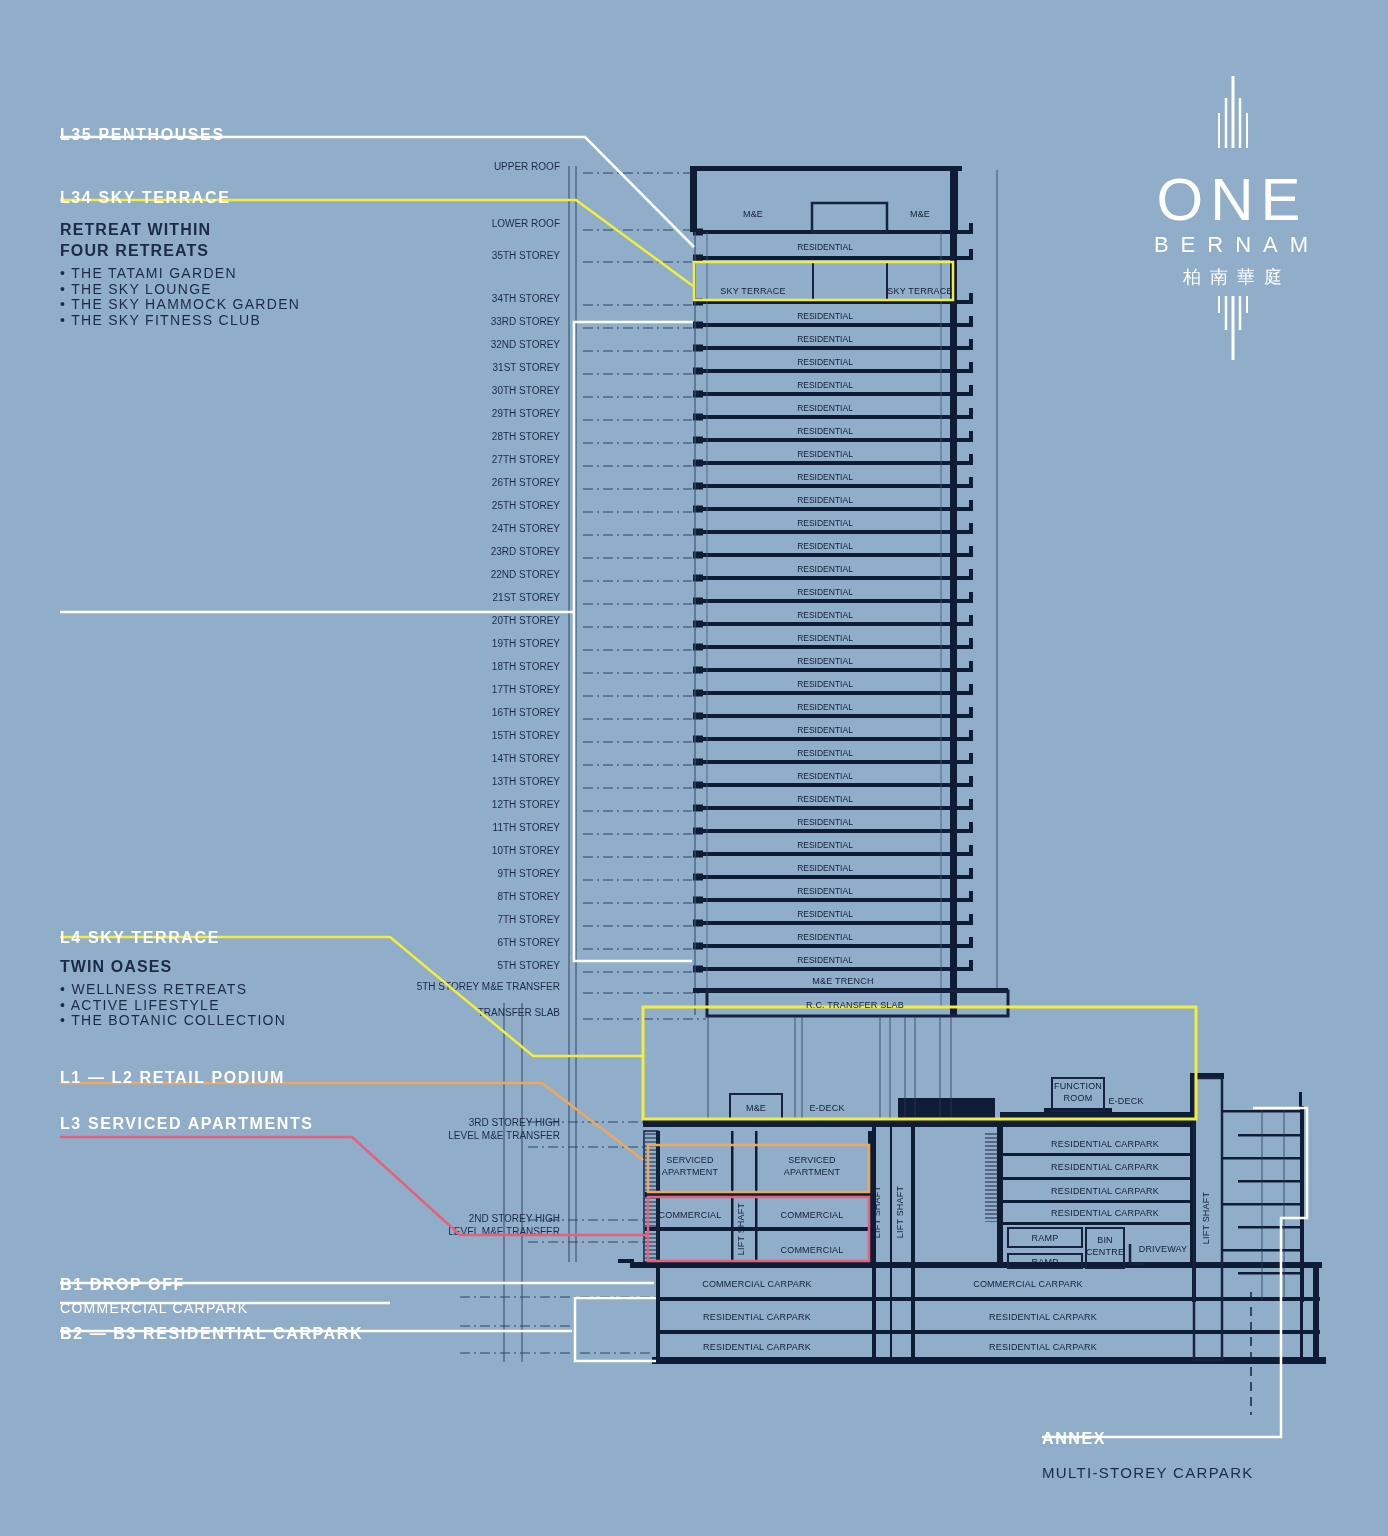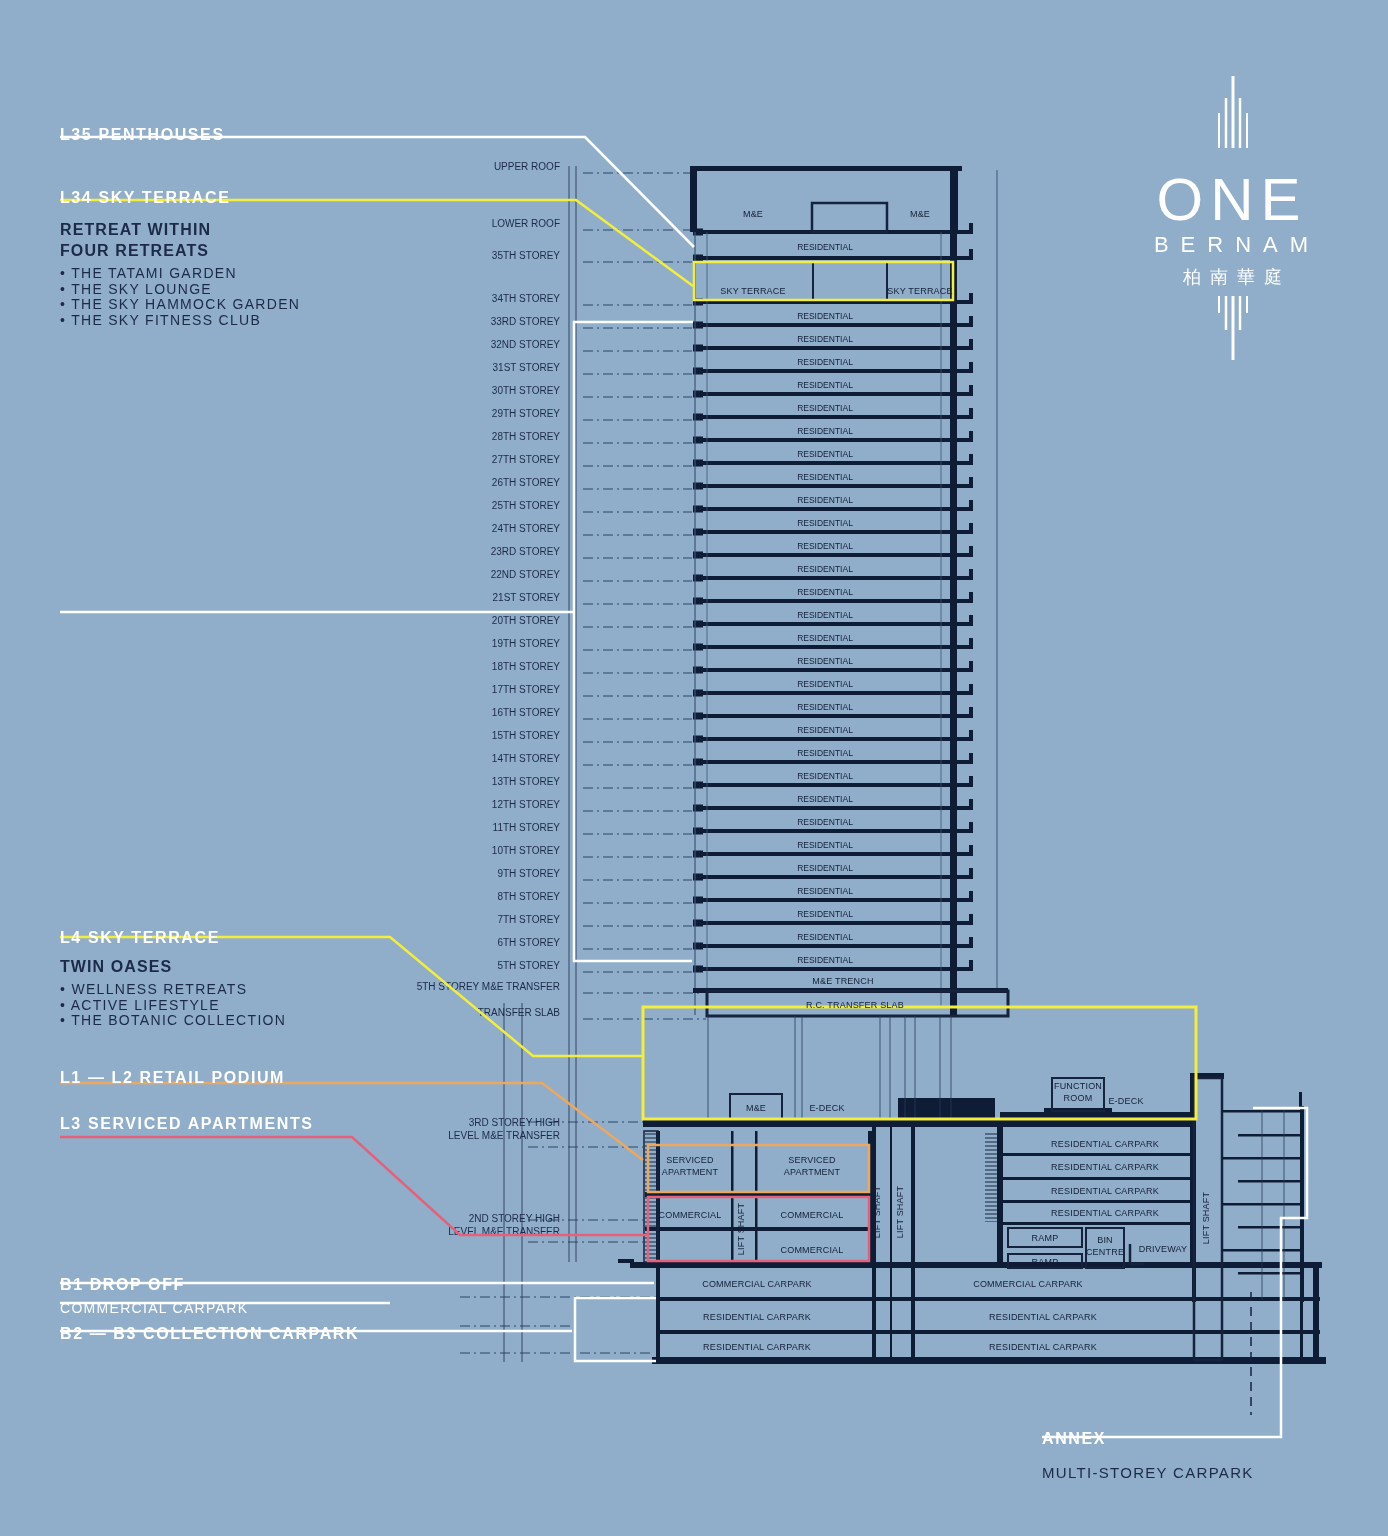--- a/index.html
+++ b/index.html
@@ -440,21 +440,21 @@
     <div class="co-title">L1 — L2 RETAIL PODIUM</div>
   </div>
 
   <div class="co" style="left:60px;top:1263px">
     <div class="co-title">B1 DROP OFF</div>
   </div>
   <div class="co" style="left:60px;top:1288px">
     <div class="co-plain">COMMERCIAL CARPARK</div>
   </div>
   <div class="co" style="left:60px;top:1312px">
-    <div class="co-title">B2 — B3 COLLECTION CARPARK</div>
+    <div class="co-title">B2 — B3 RESIDENTIAL CARPARK</div>
   </div>
 
   <div class="co" style="left:1042px;top:1417px">
     <div class="co-title">ANNEX</div>
   </div>
   <div class="co" style="left:1042px;top:1452px">
     <div class="navy-plain">MULTI-STOREY CARPARK</div>
   </div>
 
 </div>

